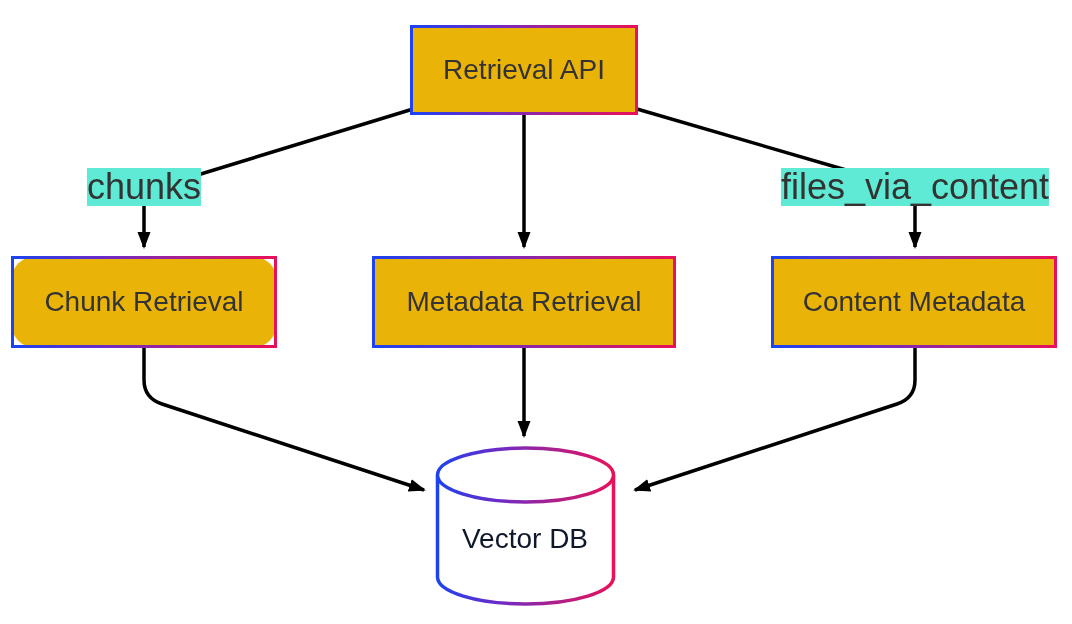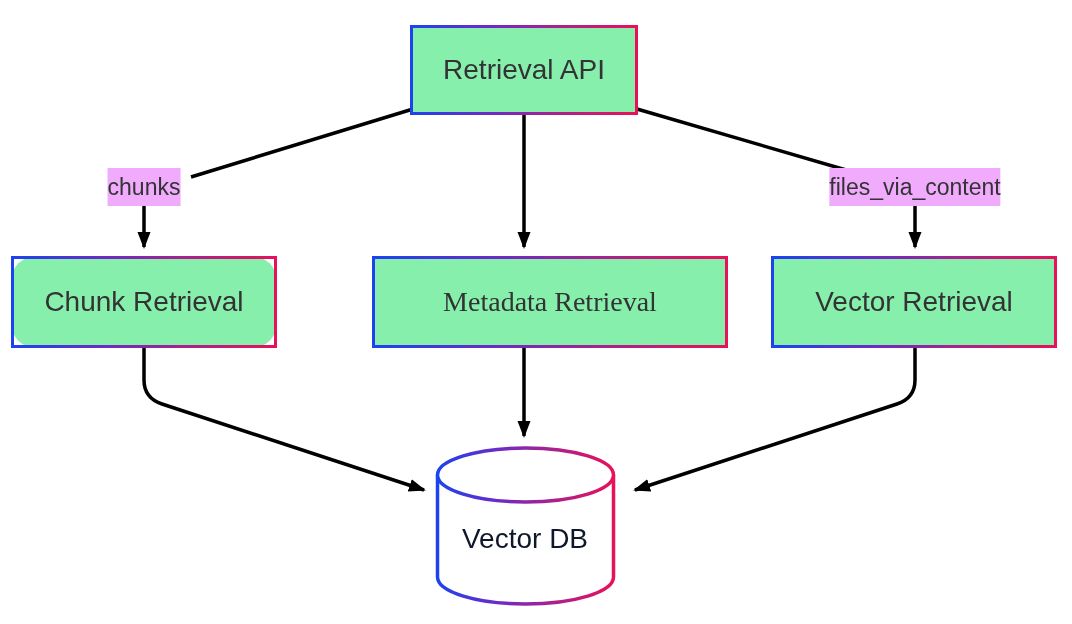--- a/index.html
+++ b/index.html
@@ -11,42 +11,42 @@
     font-family: "Liberation Sans", sans-serif;
     overflow: hidden;
   }
   .edges-svg {
     position: absolute;
     left: 0; top: 0;
     width: 1072px; height: 624px;
   }
   .node {
     position: absolute;
-    background: #86efac;
+    background: #eab308;
     border: 3.5px solid;
     border-image: linear-gradient(90deg, #1c43ef 0%, #6d2bc5 35%, #a9218e 65%, #e8115a 100%) 1;
     display: flex;
     align-items: center;
     justify-content: center;
     font-size: 28px;
     color: #333333;
     box-sizing: border-box;
     z-index: 2;
   }
   #n-api     { left: 410px; top: 25px;  width: 228px; height: 90px; }
   #n-chunk   { left: 11px;  top: 256px; width: 266px; height: 92px; border-radius: 25px; }
-  #n-meta    { left: 372px; top: 256px; width: 356px; height: 92px; font-family: Liberation Serif, serif; }
+  #n-meta    { left: 372px; top: 256px; width: 304px; height: 92px; }
   #n-content { left: 771px; top: 256px; width: 286px; height: 92px; }
   .edge-label {
     position: absolute;
     top: 168px;
     transform: translateX(-50%);
-    background: #f0abfc;
+    background: #5eead4;
     color: #333333;
-    font-size: 23px;
+    font-size: 36px;
     line-height: 38px;
     padding: 0 0;
     white-space: nowrap;
     z-index: 3;
   }
   #l-chunks  { left: 144px; }
   #l-meta    { left: 525px; }
   #l-content { left: 915px; }
   .db-label {
     position: absolute;
@@ -102,21 +102,21 @@
   <div class="node" id="n-api">
     <span>Retrieval API</span>
   </div>
   <div class="node" id="n-chunk">
     <span>Chunk Retrieval</span>
   </div>
   <div class="node" id="n-meta">
     <span>Metadata Retrieval</span>
   </div>
   <div class="node" id="n-content">
-    <span>Vector Retrieval</span>
+    <span>Content Metadata</span>
   </div>
 
   <div class="edge-label" id="l-chunks">chunks</div>
   <div class="edge-label" id="l-content">files_via_content</div>
 
   <div class="db-label">Vector DB</div>
 
 </div>
 
 </body></html>

